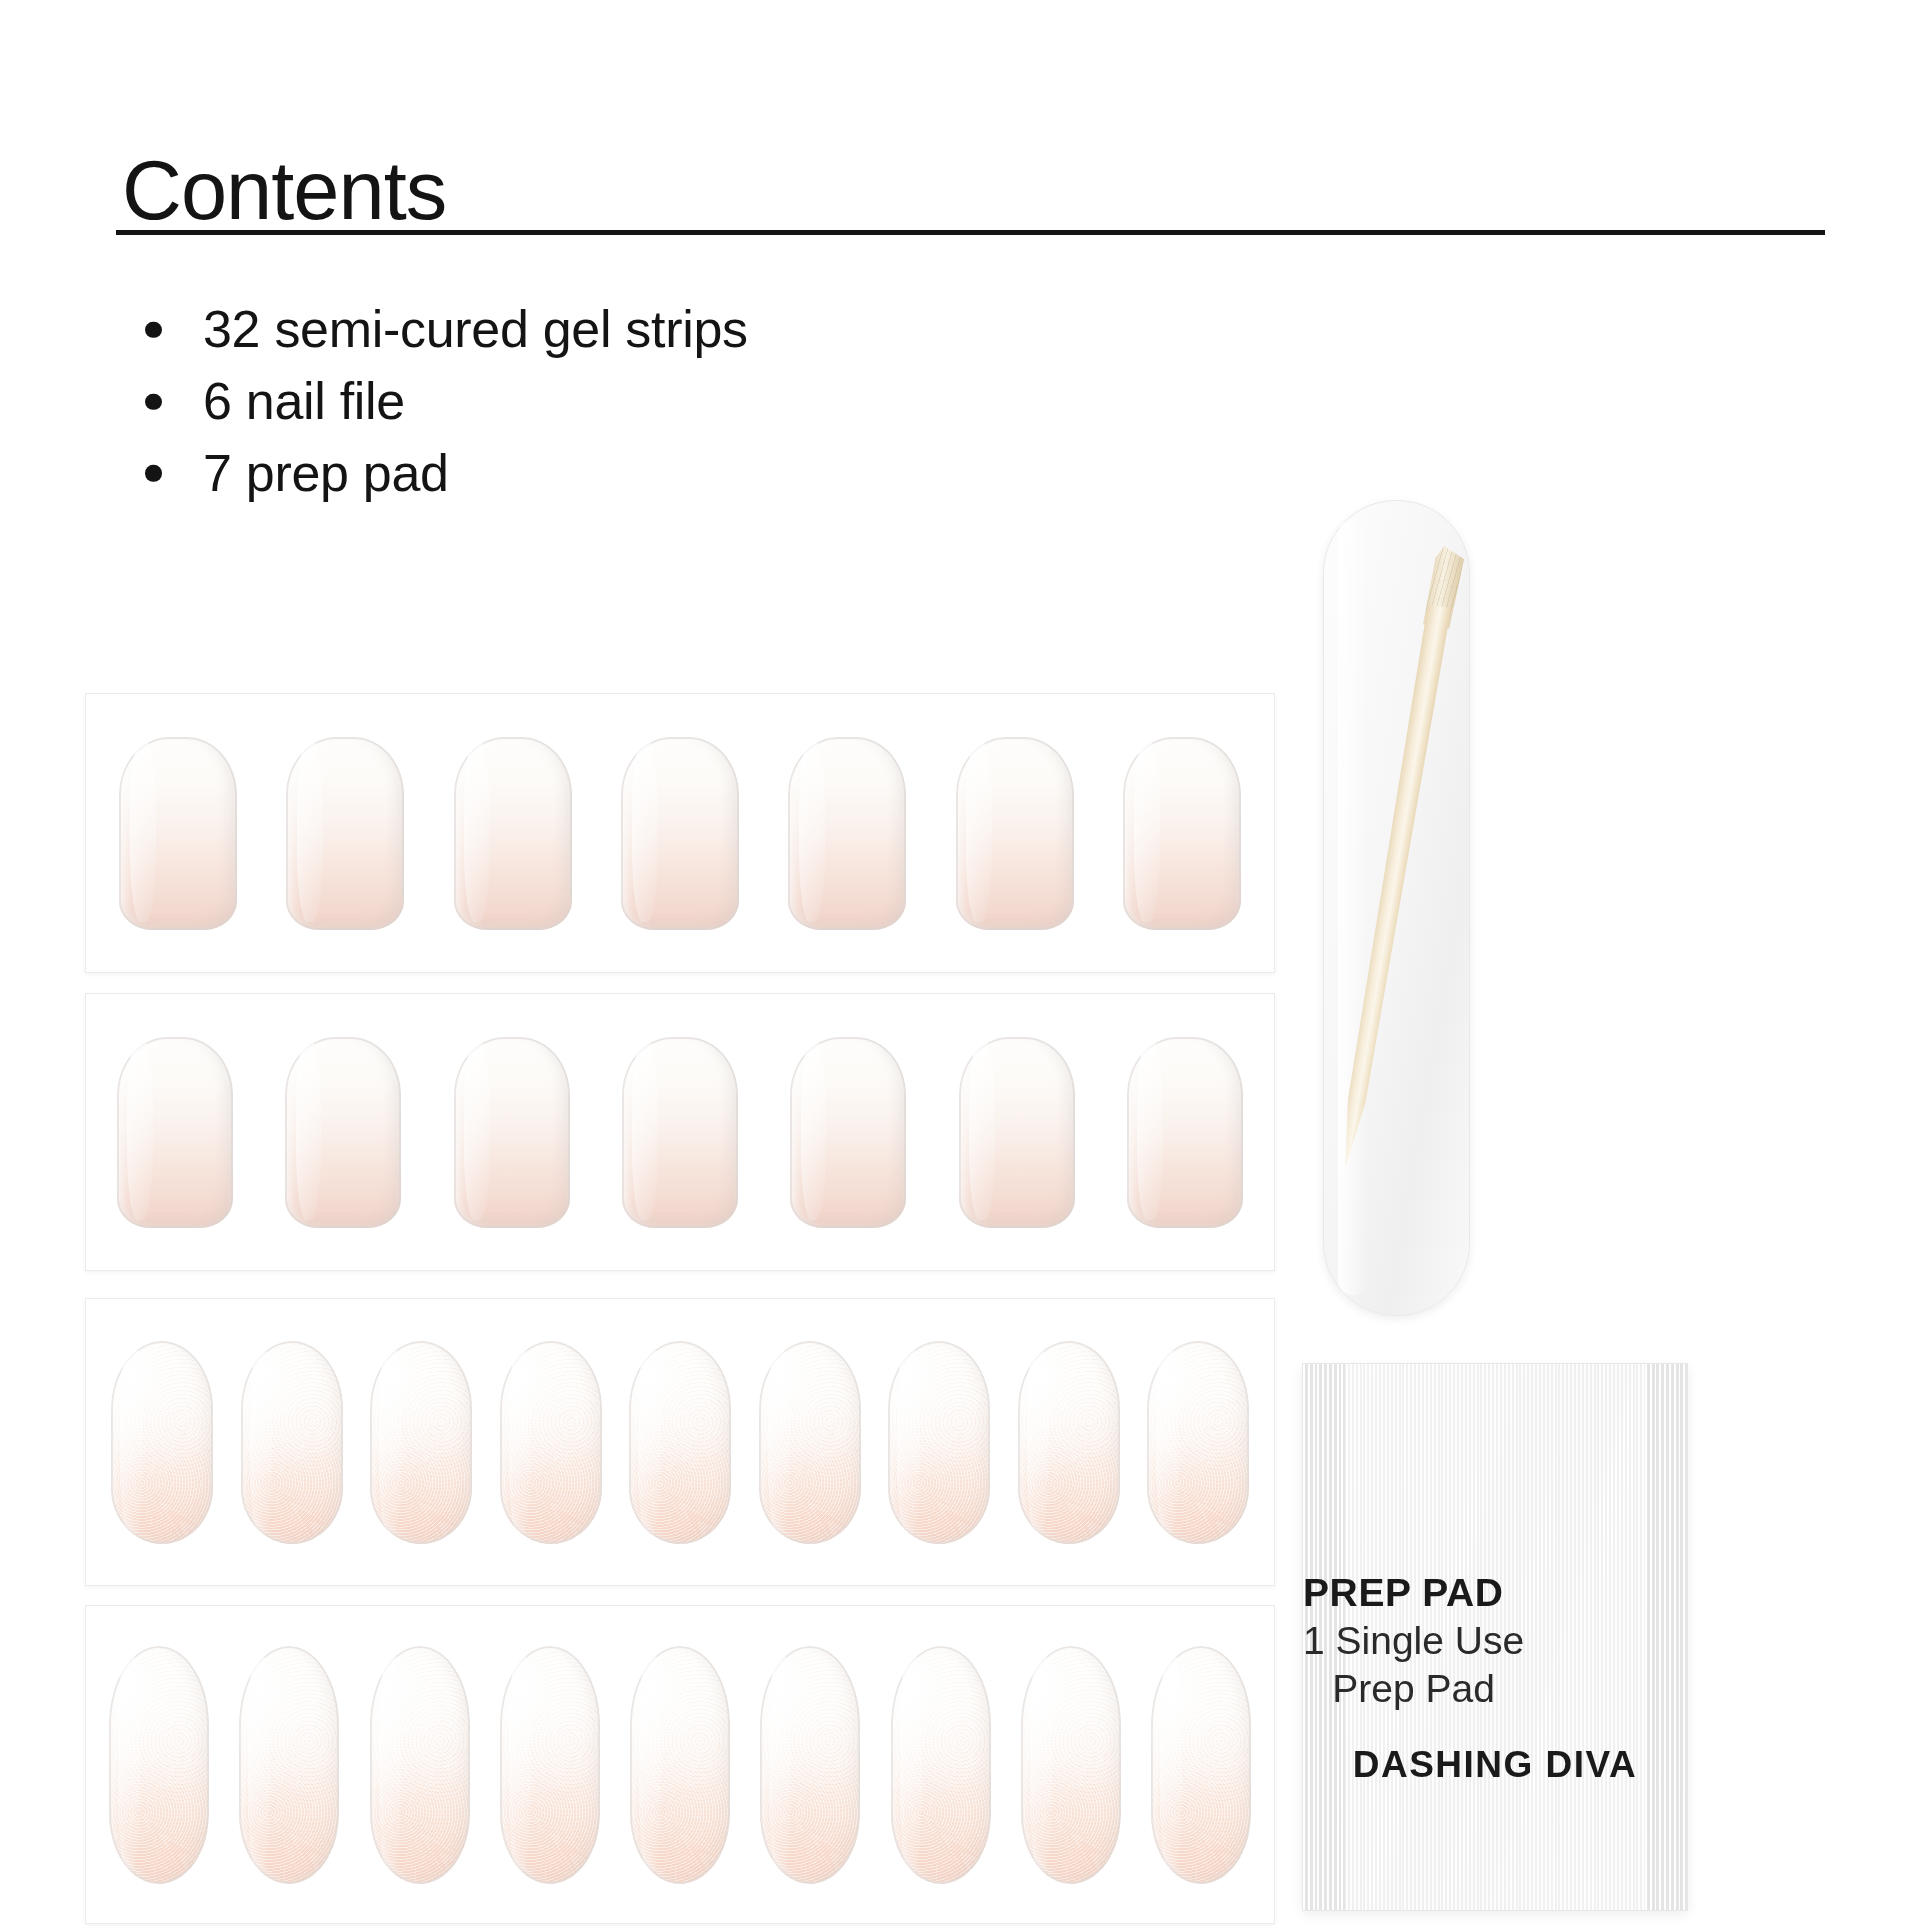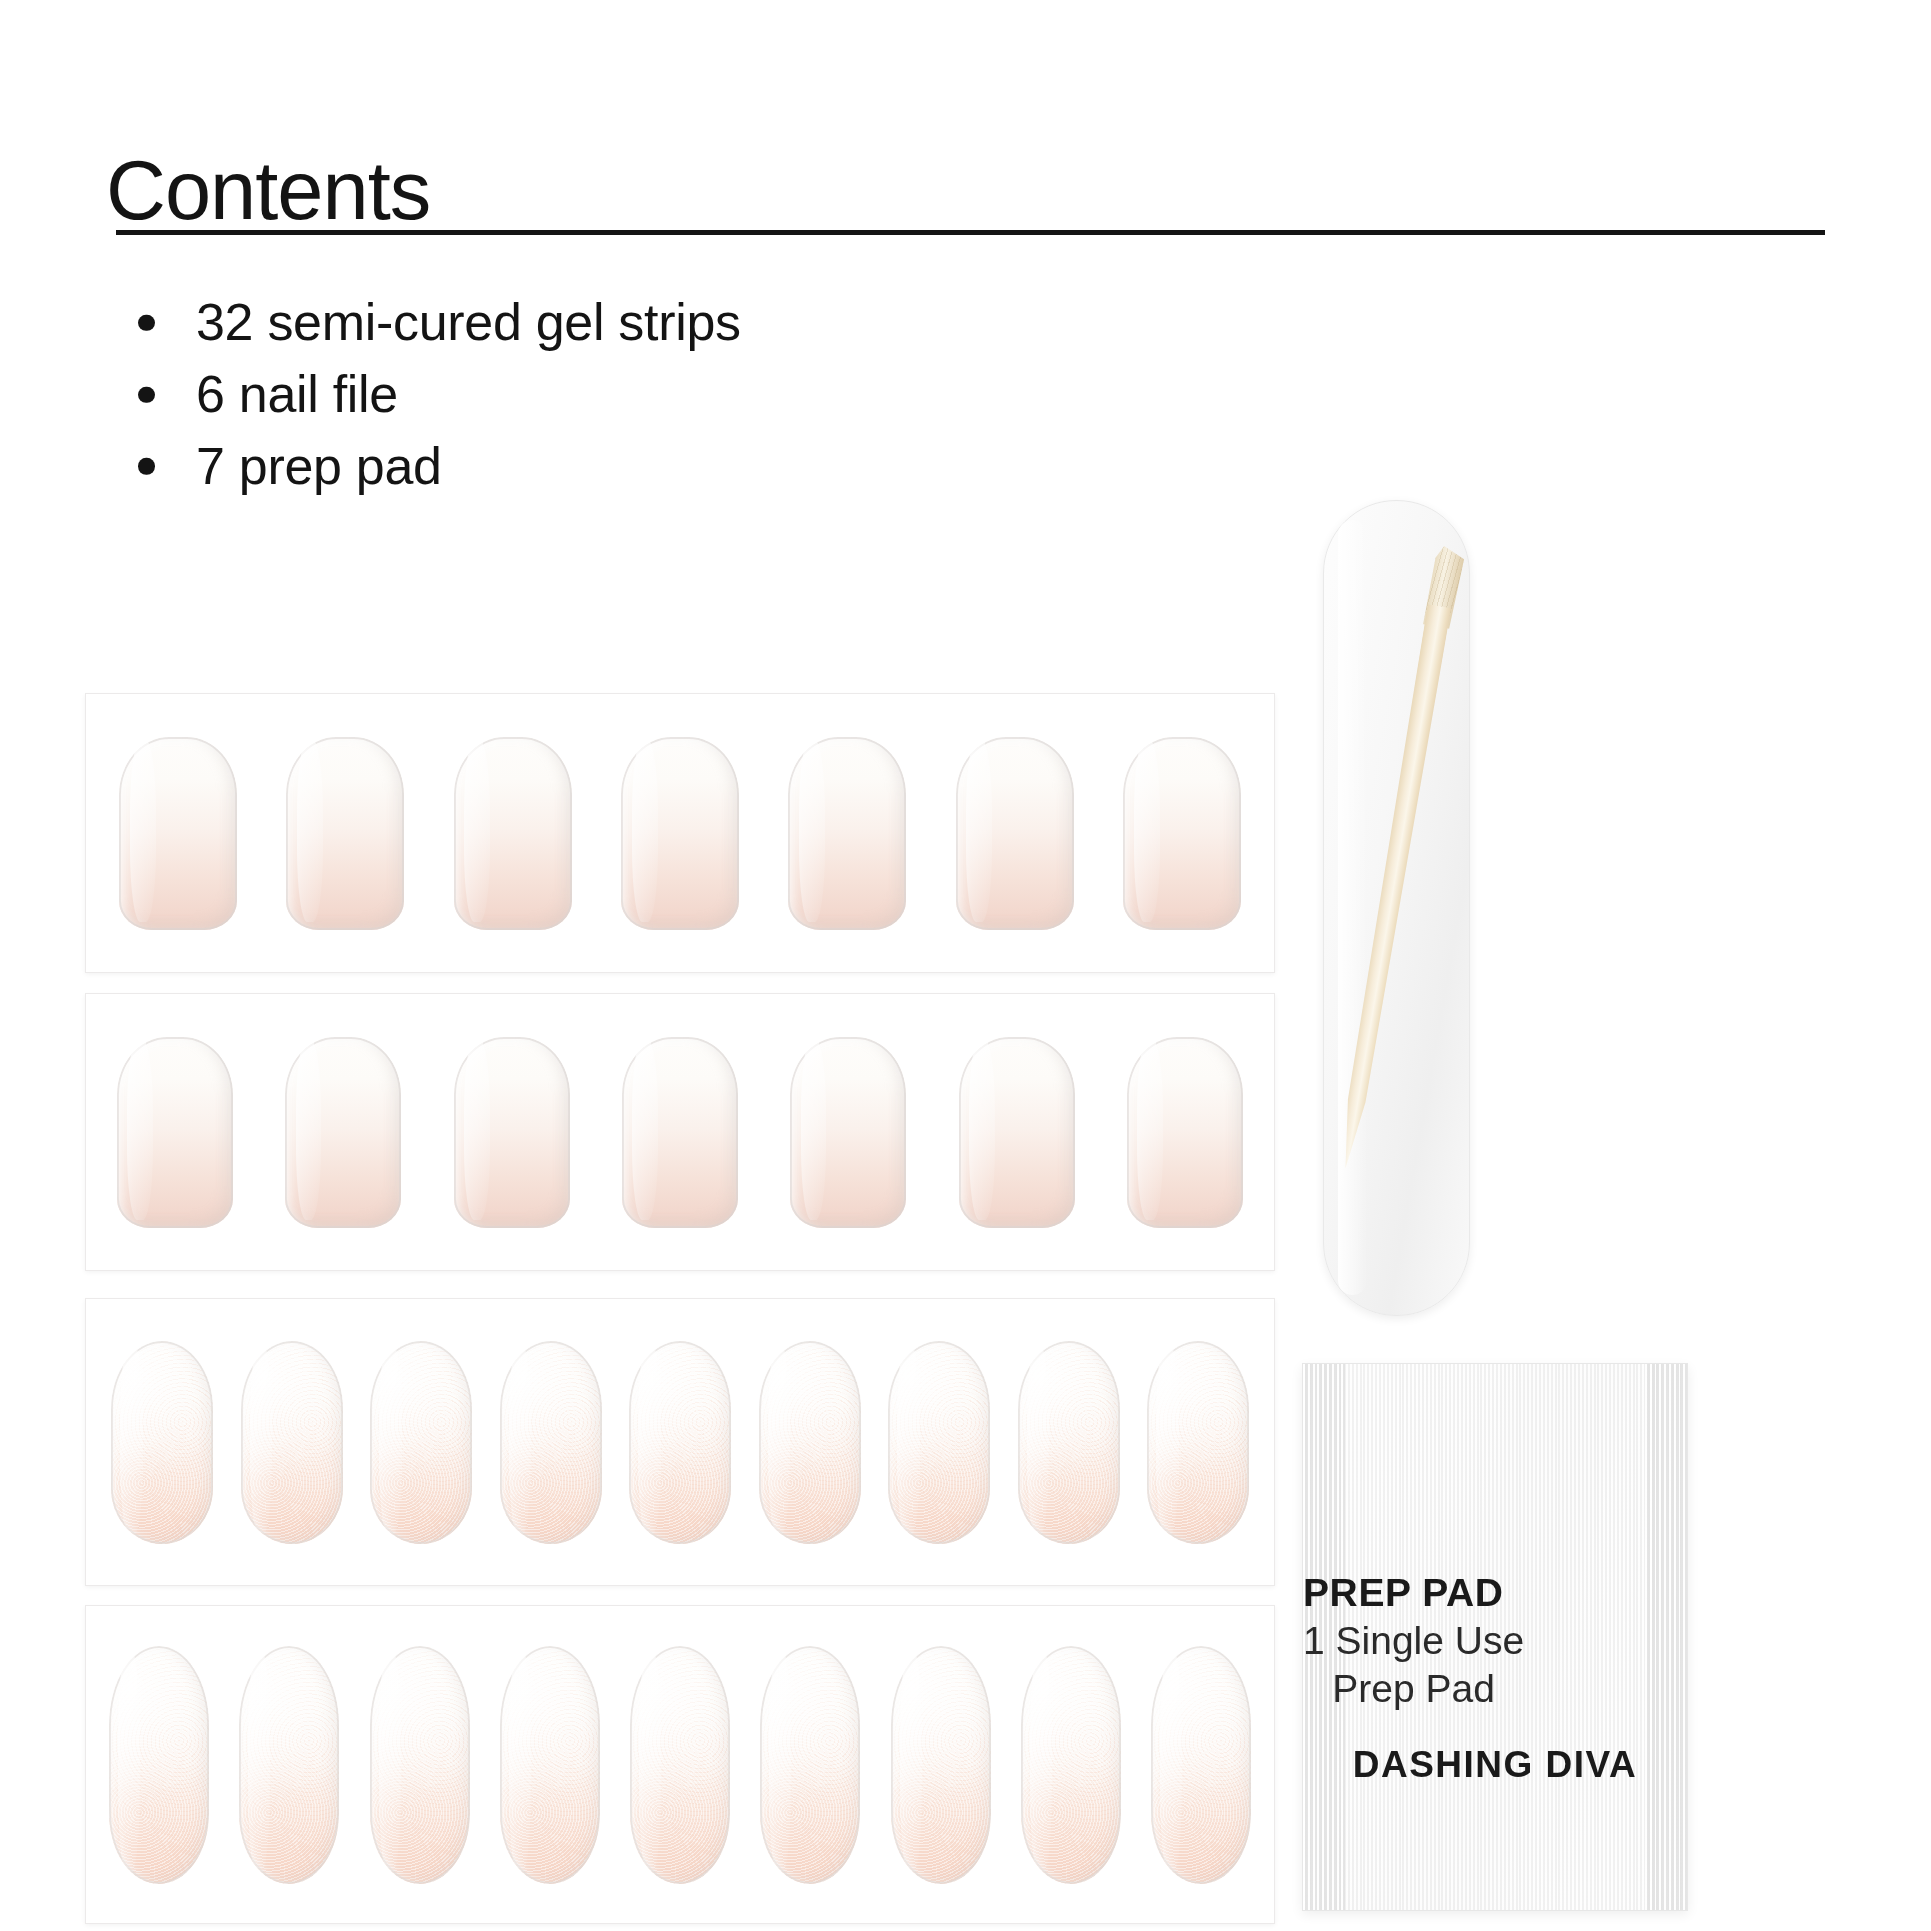--- a/index.html
+++ b/index.html
@@ -12,21 +12,21 @@
     height: 1931px;
     font-family: "Liberation Sans", sans-serif;
     color: #111111;
     position: relative;
     overflow: hidden;
   }
 
   
   #page-title {
     position: absolute;
-    left: 106px;
+    left: 122px;
     top: 93px;
     font-size: 83px;
     font-weight: 400;
     letter-spacing: -1px;
     line-height: 1;
     color: #141414;
   }
   #title-rule {
     position: absolute;
     left: 116px;
@@ -36,21 +36,21 @@
     background: #141414;
   }
 
   
   #contents-list {
     position: absolute;
     left: 116px;
     top: 282px;
     width: 1159px;
     list-style: none;
-    margin: 5px;
+    margin: 12px;
     padding: 0;
   }
   #contents-list li {
     position: relative;
     font-size: 52px;
     line-height: 1.38;
     color: #141414;
     padding-left: 75px;
     letter-spacing: -0.3px;
     white-space: nowrap;

